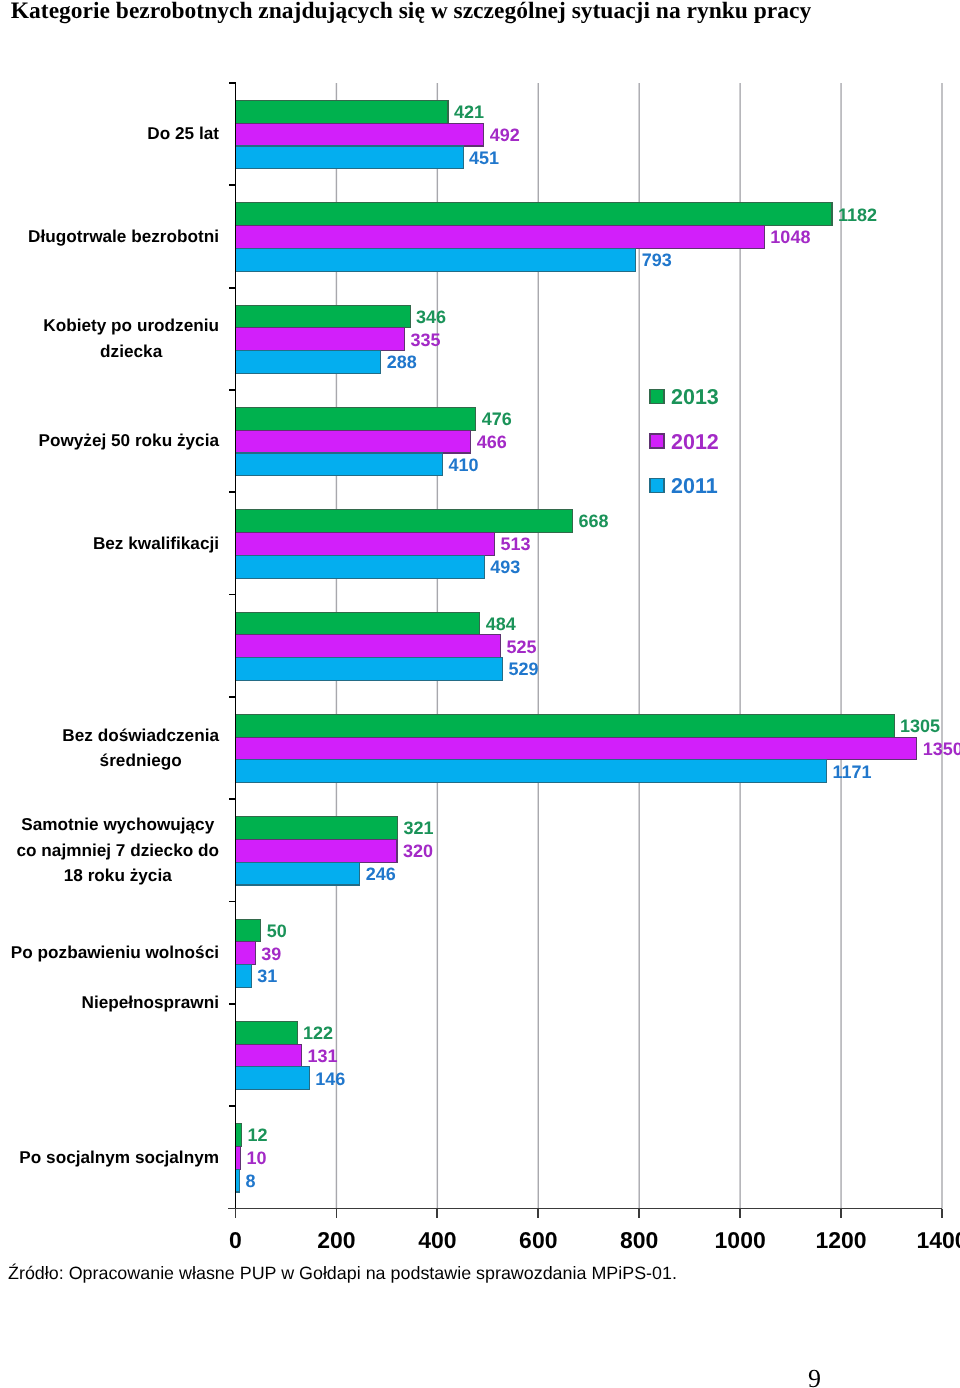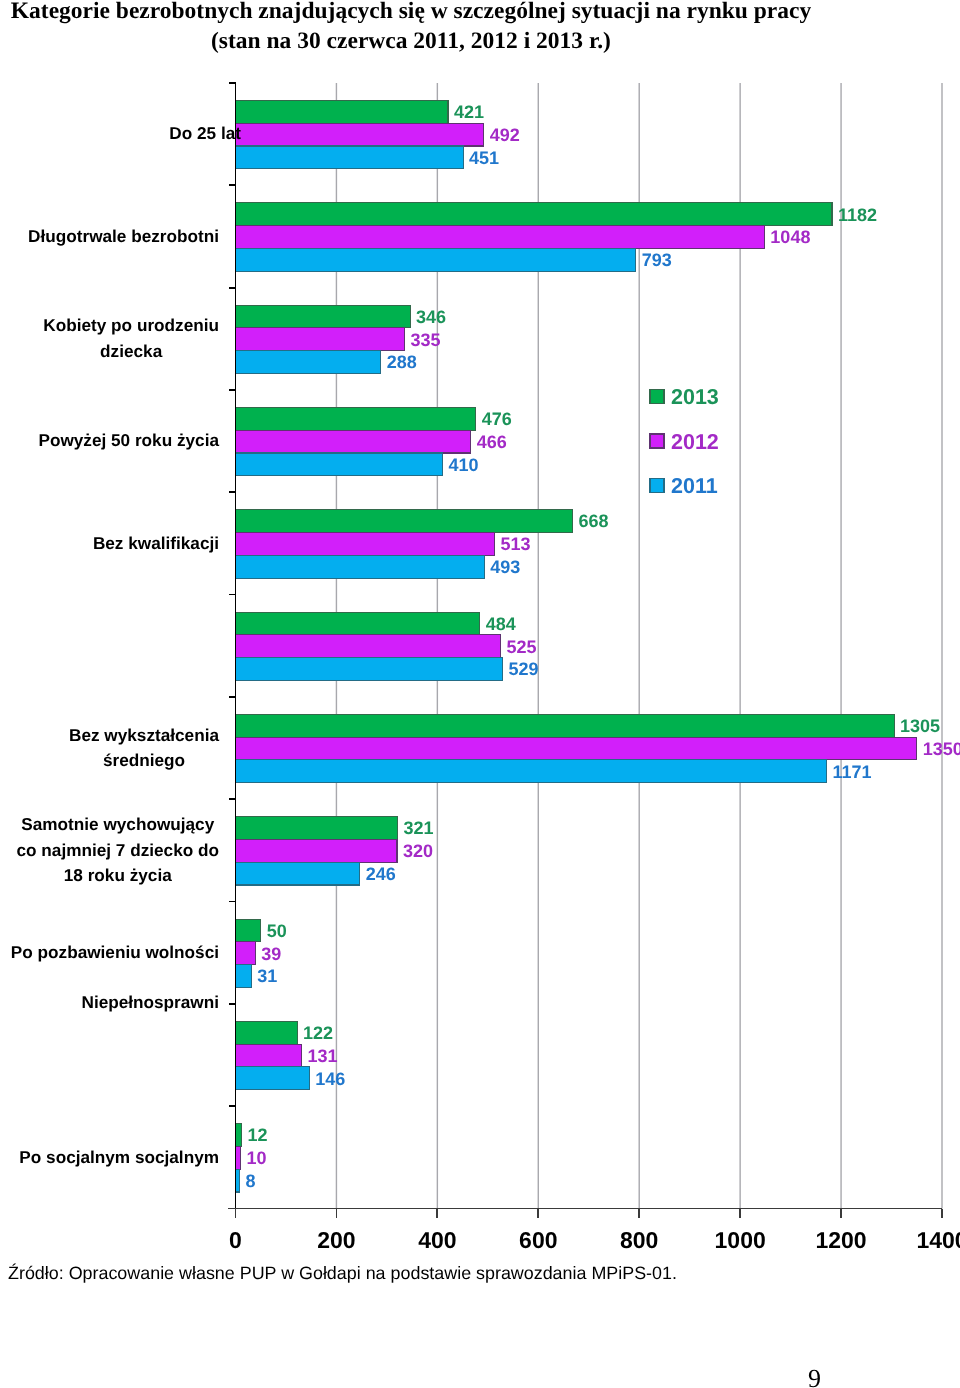--- a/index.html
+++ b/index.html
@@ -44,21 +44,20 @@
     text-align:center; font-family:"Liberation Serif", serif;
     font-size:26px; line-height:26px; color:#000;
   }
 </style>
 </head>
 <body>
 
 <div class="page">
   <div class="title">
     <span>Kategorie bezrobotnych znajdujących się w szczególnej sytuacji na rynku pracy</span>
-    <span>(stan na 30 czerwca 2011, 2012 i 2013 r.)</span>
   </div>
 
   <svg id="chart" viewBox="0 0 960 1388" width="960" height="1388" shape-rendering="crispEdges">
       <line x1="336.42857142857144" y1="83" x2="336.42857142857144" y2="1208.5" stroke="#a8a8ad" stroke-width="1.4" shape-rendering="geometricPrecision"></line>
       <line x1="437.35714285714283" y1="83" x2="437.35714285714283" y2="1208.5" stroke="#a8a8ad" stroke-width="1.4" shape-rendering="geometricPrecision"></line>
       <line x1="538.2857142857142" y1="83" x2="538.2857142857142" y2="1208.5" stroke="#a8a8ad" stroke-width="1.4" shape-rendering="geometricPrecision"></line>
       <line x1="639.2142857142857" y1="83" x2="639.2142857142857" y2="1208.5" stroke="#a8a8ad" stroke-width="1.4" shape-rendering="geometricPrecision"></line>
       <line x1="740.1428571428571" y1="83" x2="740.1428571428571" y2="1208.5" stroke="#a8a8ad" stroke-width="1.4" shape-rendering="geometricPrecision"></line>
       <line x1="841.0714285714286" y1="83" x2="841.0714285714286" y2="1208.5" stroke="#a8a8ad" stroke-width="1.4" shape-rendering="geometricPrecision"></line>
       <line x1="942" y1="83" x2="942" y2="1208.5" stroke="#a8a8ad" stroke-width="1.4" shape-rendering="geometricPrecision"></line>
@@ -190,21 +189,21 @@
           <rect x="650" y="434" width="14" height="14" fill="#D21FFA" stroke="#5E3371" stroke-width="1.2"></rect>
           <text x="671" y="448.5" fill="#A32AC6" font-family="&quot;Liberation Sans&quot;, sans-serif" font-size="21.5" font-weight="bold">2012</text>
         </g>
         <g>
           <rect x="650" y="478.5" width="14" height="14" fill="#04AEEF" stroke="#246C86" stroke-width="1.2"></rect>
           <text x="671" y="493" fill="#2077CC" font-family="&quot;Liberation Sans&quot;, sans-serif" font-size="21.5" font-weight="bold">2011</text>
         </g>
       </g>
     </svg>
   <div id="cat-labels">
-      <div class="cat-label" style="left: 0px; width: 219px; padding-right: 0px; top: 83px; height: 102.318px; padding-left: 22px;">
+      <div class="cat-label" style="left: 0px; width: 219px; padding-right: 0px; top: 83px; height: 102.318px;">
         <div>
           <div>Do 25 lat</div>
         </div>
       </div>
       <div class="cat-label" style="left: 0px; width: 219px; padding-right: 0px; top: 287.636px; height: 102.318px;">
         <div>
           <div>Kobiety po urodzeniu</div>
           <div>dziecka</div>
         </div>
       </div>
@@ -218,21 +217,21 @@
           <div>Powyżej 50 roku życia</div>
         </div>
       </div>
       <div class="cat-label" style="left: 0px; width: 219px; padding-right: 0px; top: 492.273px; height: 102.318px;">
         <div>
           <div>Bez kwalifikacji</div>
         </div>
       </div>
       <div class="cat-label" style="left: 0px; width: 219px; padding-right: 0px; top: 696.909px; height: 102.318px;">
         <div>
-          <div>Bez wykształcenia</div>
+          <div>Bez doświadczenia</div>
           <div>średniego</div>
         </div>
       </div>
       <div class="cat-label" style="left: 0px; width: 219px; padding-right: 0px; top: 799.227px; height: 102.318px;">
         <div>
           <div>Samotnie wychowujący</div>
           <div>co najmniej 7 dziecko do</div>
           <div>18 roku życia</div>
         </div>
       </div>

